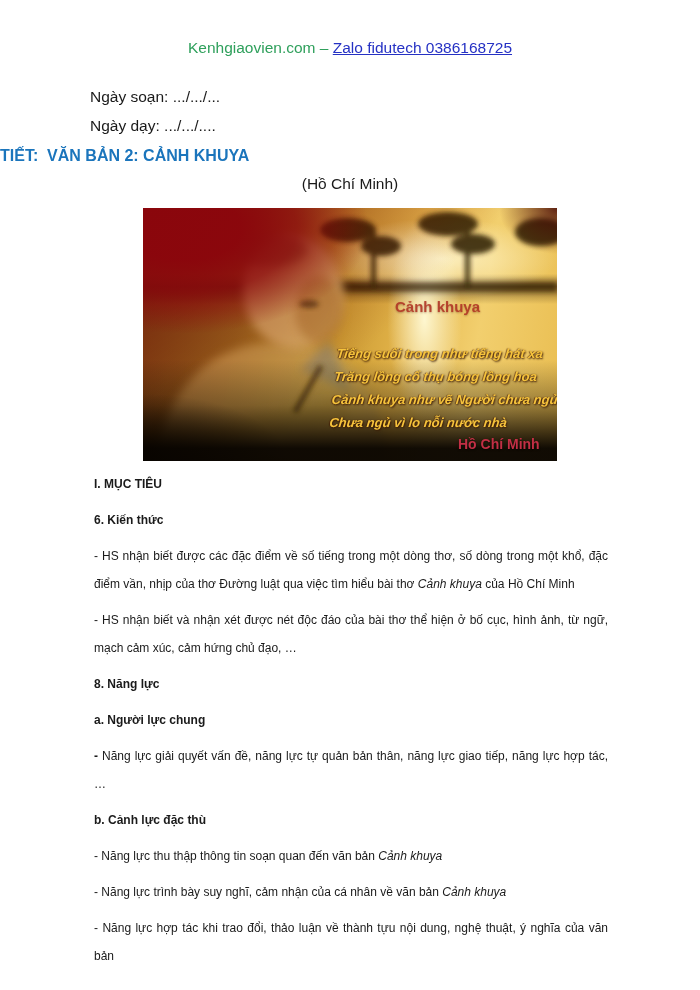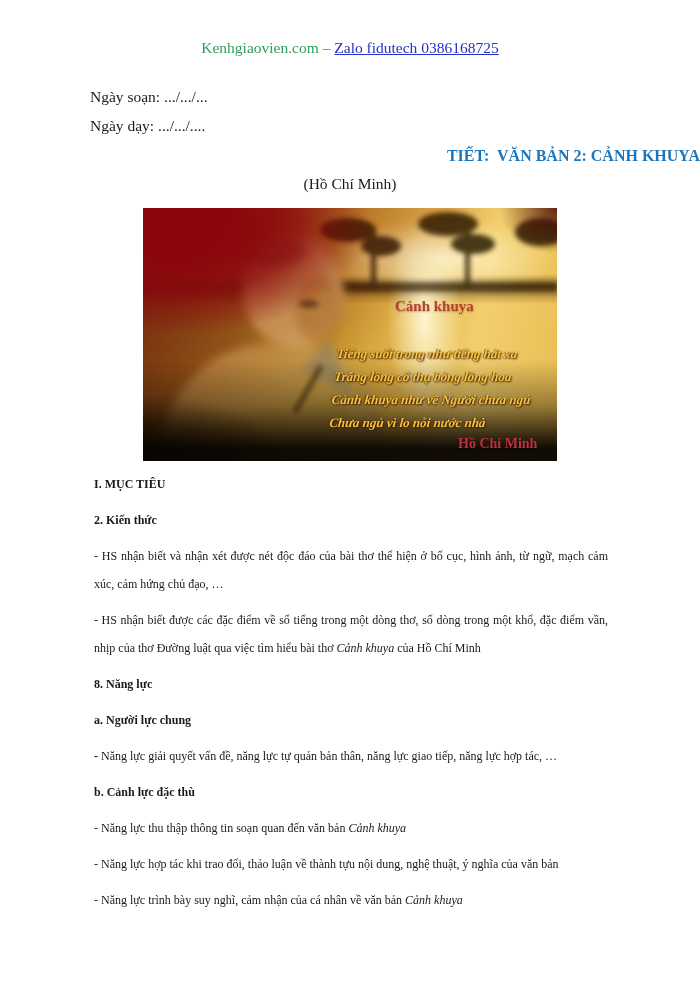--- a/index.html
+++ b/index.html
@@ -2,21 +2,21 @@
 <html><head>
 <meta charset="utf-8">
 <style>
   * { box-sizing: border-box; }
   html, body { margin: 0; padding: 0; background: #ffffff; }
   .page {
     position: relative;
     width: 700px;
     height: 990px;
     background: #ffffff;
-    font-family: Liberation Serif, serif;
+    font-family: Liberation Sans, sans-serif;
     color: #1a1a1a;
     overflow: hidden;
   }
   
   .header {
     padding-top: 37px;
     text-align: center;
     font-size: 15.5px;
     line-height: 21px;
   }
@@ -25,22 +25,22 @@
   .zalo {
     color: #2531C4;
     text-decoration: underline;
     cursor: pointer;
   }
   
   .meta { margin: 26px 86px 0 86px; }
   .meta p { margin: 4px; font-size: 15.5px; line-height: 25px; }
   
   .title {
-    margin: 4px 0 0 12px;
-    text-align: right;
+    margin: 4px 0 0 0;
+    text-align: left;
     font-size: 16px;
     font-weight: bold;
     color: #1B75BC;
     line-height: 28px;
     white-space: pre-wrap;
   }
   .author {
     margin: 0;
     text-align: center;
     font-size: 15.5px;
@@ -168,25 +168,25 @@
       <div>Tiếng suối trong như tiếng hát xa</div>
       <div>Trăng lồng cổ thụ bóng lồng hoa</div>
       <div>Cảnh khuya như vẽ Người chưa ngủ</div>
       <div>Chưa ngủ vì lo nỗi nước nhà</div>
     </div>
     <div class="fig-sign">Hồ Chí Minh</div>
   </div>
 
   <div class="content">
     <p class="h">I. MỤC TIÊU</p>
-    <p class="h">2. Kiến thức</p>
+    <p class="h">6. Kiến thức</p>
+    <p><span>- HS nhận biết được các đặc điểm về số tiếng trong một dòng thơ, số dòng trong một khổ, đặc điểm vần, nhịp của thơ Đường luật qua việc tìm hiểu bài thơ </span><i>Cảnh khuya</i><span> của Hồ Chí Minh</span></p>
     <p>- HS nhận biết và nhận xét được nét độc đáo của bài thơ thể hiện ở bố cục, hình ảnh, từ ngữ, mạch cảm xúc, cảm hứng chủ đạo, …</p>
-    <p><span>- HS nhận biết được các đặc điểm về số tiếng trong một dòng thơ, số dòng trong một khổ, đặc điểm vần, nhịp của thơ Đường luật qua việc tìm hiểu bài thơ </span><i>Cảnh khuya</i><span> của Hồ Chí Minh</span></p>
     <p class="h">8. Năng lực</p>
     <p class="h">a. Người lực chung</p>
     <p><b>- </b><span>Năng lực giải quyết vấn đề, năng lực tự quản bản thân, năng lực giao tiếp, năng lực hợp tác, …</span></p>
     <p class="h">b. Cảnh lực đặc thù</p>
     <p><span>- Năng lực thu thập thông tin soạn quan đến văn bản </span><i>Cảnh khuya</i></p>
+    <p><span>- Năng lực trình bày suy nghĩ, cảm nhận của cá nhân về văn bản </span><i>Cảnh khuya</i></p>
     <p>- Năng lực hợp tác khi trao đổi, thảo luận về thành tựu nội dung, nghệ thuật, ý nghĩa của văn bản</p>
-    <p><span>- Năng lực trình bày suy nghĩ, cảm nhận của cá nhân về văn bản </span><i>Cảnh khuya</i></p>
   </div>
 
 </div>
 
 </body></html>

